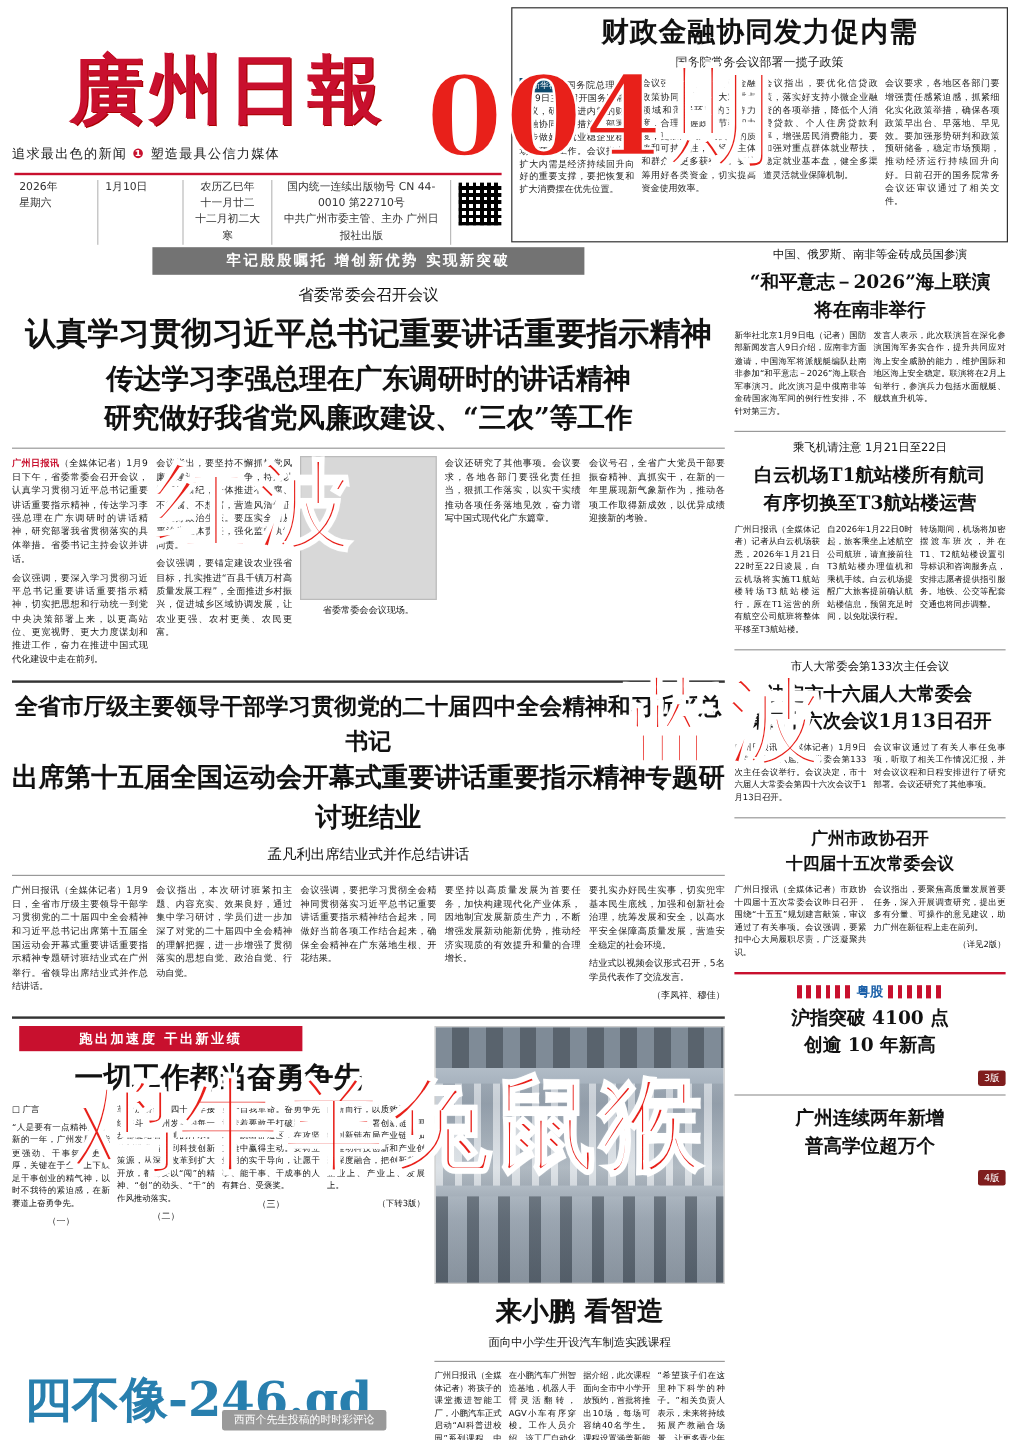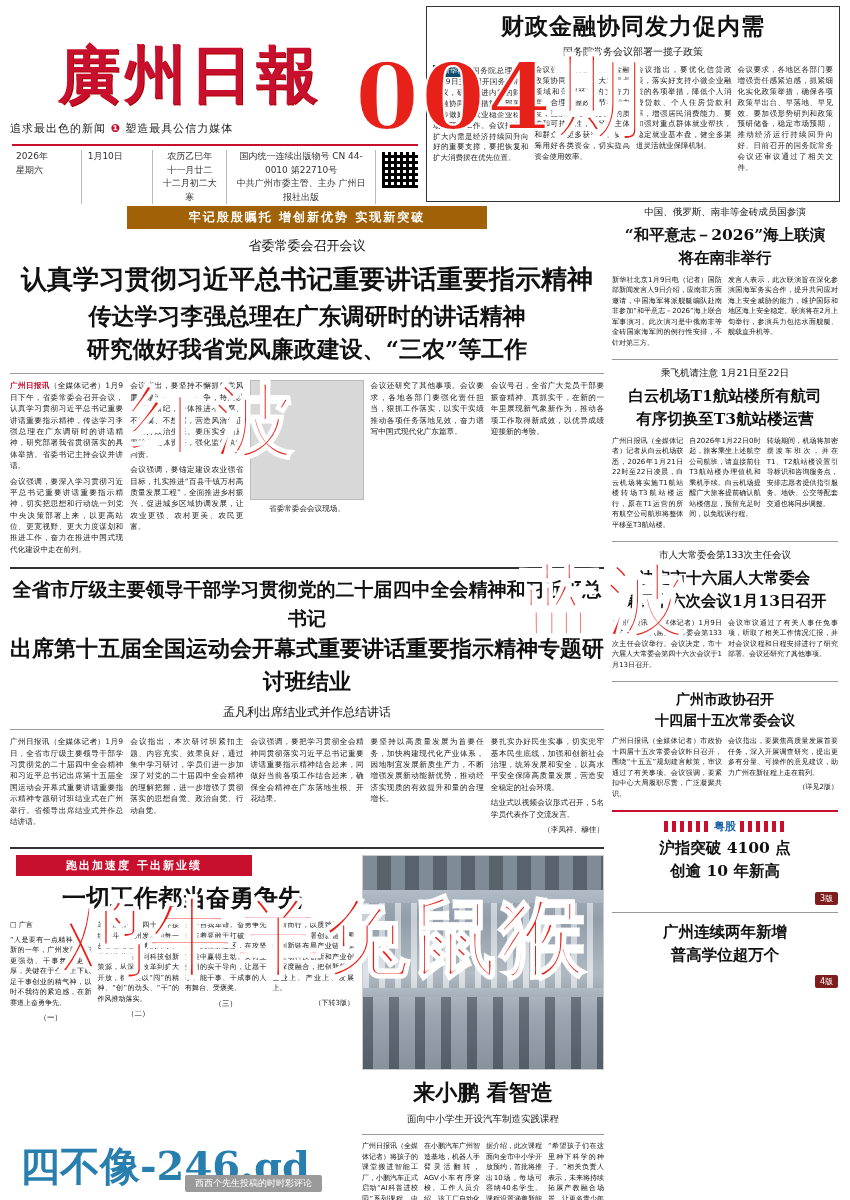--- a/index.html
+++ b/index.html
@@ -57,21 +57,21 @@
   .mr-cols .c { flex:1; text-align:justify; }
   .tag { display:inline-block; background:#0c4a6e; color:#fff; font-size:7px; padding:1px 3px; margin-right:2px; }
 
   
   .body-grid { display:flex; gap:8px; margin-top:4px; }
   .col-main { width: 594px; }
   .col-side { width: 226px; }
 
   
   .redbar {
-    background:#a16207; color:#fff; font-size:12px; font-weight:bold;
+    background:#737373; color:#fff; font-size:12px; font-weight:bold;
     text-align:center; padding:3px 0; letter-spacing:2px; width: 360px; margin: 0 auto;
   }
   .lead-sub { text-align:center; font-size:13px; margin-top:8px; font-family:"DejaVu Serif",serif;}
   .lead-h1 {
     font-family:"DejaVu Serif","Liberation Serif",serif;
     font-weight:bold; text-align:center; font-size:26px; line-height:1.45;
     margin-top:6px;
   }
   .lead-h1 .l2 { font-size:23px; }
   .lead-h1 .l3 { font-size:23px; }

